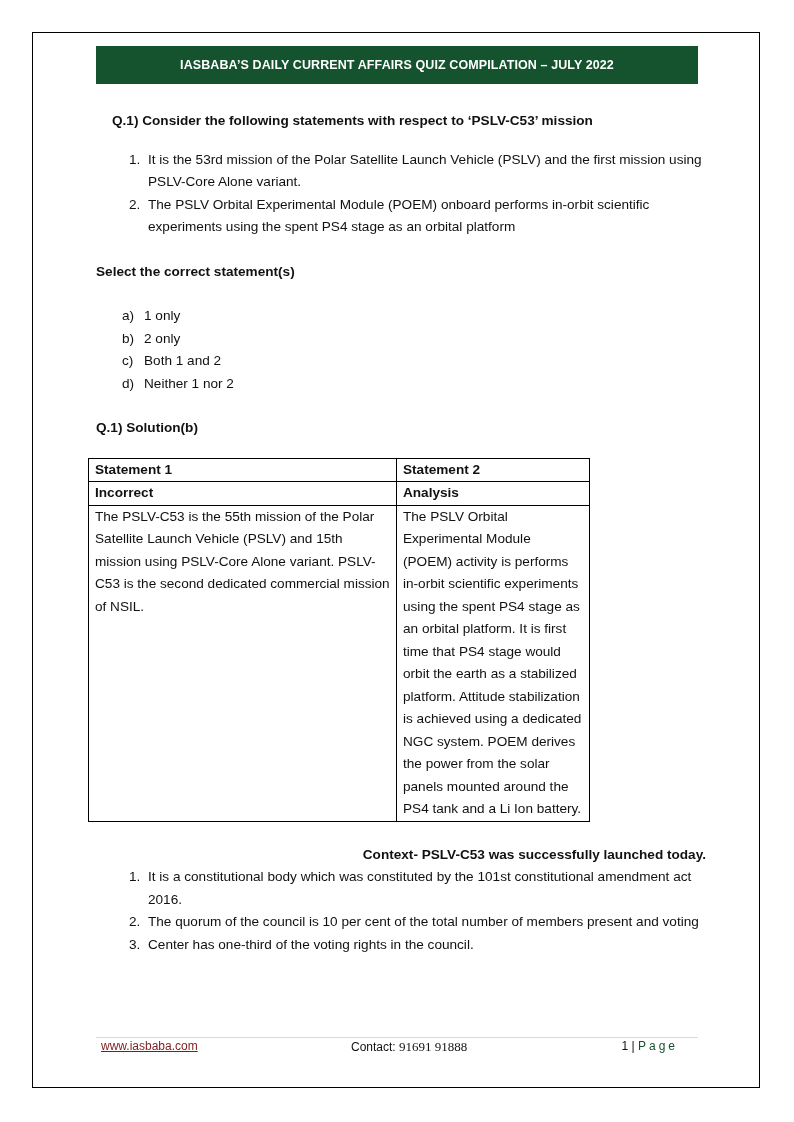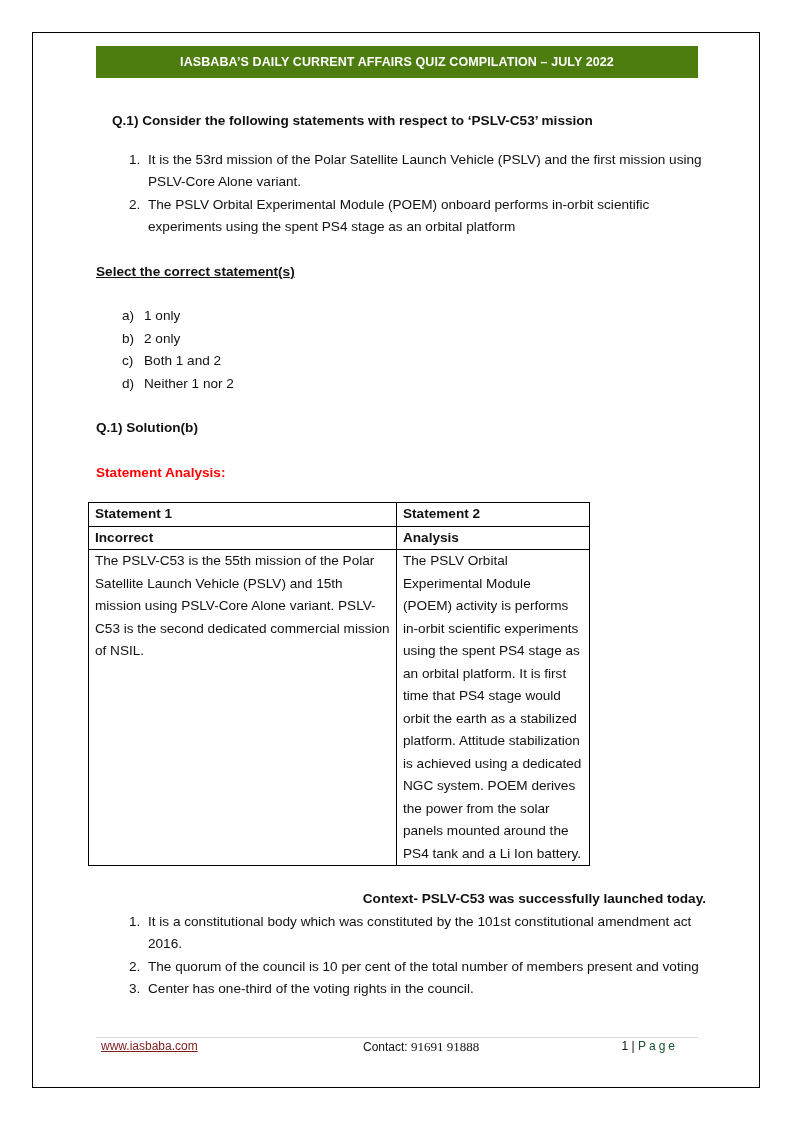--- a/index.html
+++ b/index.html
@@ -1,42 +1,42 @@
 <!DOCTYPE html>
 <html><head>
 <meta charset="utf-8">
 <style>
   html, body { margin: 0; padding: 0; background: #ffffff; }
   body { width: 794px; height: 1122px; position: relative; overflow: hidden;
          font-family: "Liberation Sans", "DejaVu Sans", sans-serif; color: #111; }
   .page-border { position: absolute; left: 32px; top: 32px; width: 728px; height: 1056px;
                  border: 1.5px solid #000; box-sizing: border-box; }
-  .header-bar { position: absolute; left: 96px; top: 46px; width: 602px; height: 32px;
-                background: #4d7c0f; color: #fff; font-weight: bold; font-size: 12.5px;
+  .header-bar { position: absolute; left: 96px; top: 46px; width: 602px; height: 38px;
+                background: #14532d; color: #fff; font-weight: bold; font-size: 12.5px;
                 display: flex; align-items: center; justify-content: center; letter-spacing: 0.1px; }
   .content { position: absolute; left: 96px; top: 94px; width: 610px; font-size: 13.6px; line-height: 22.5px; }
   .q-title { font-weight: bold; margin: 16px; }
   ol.stmts { margin: 0 0 0 0; padding-left: 48px; }
   ol.stmts li { padding-left: 4px; }
-  .select-label { font-weight: bold; margin-top: 22px; text-decoration: underline; }
+  .select-label { font-weight: bold; margin-top: 22px; }
   .options { margin-top: 22px; padding-left: 26px; list-style: none; margin-bottom: 0; }
   .options li { display: flex; }
   .opt-letter { width: 22px; display: inline-block; }
   .solution { font-weight: bold; margin-top: 22px; }
   .analysis { font-weight: bold; color: #ff0000; margin-top: 22px; }
   table.analysis-table { border-collapse: collapse; width: 502px; margin-left: -8px; margin-top: 18px; font-size: 13.6px; }
   table.analysis-table td { border: 1px solid #000; vertical-align: top; padding: 0 6px; line-height: 22.5px; }
   table.analysis-table td.c1 { width: 295px; }
   .th { font-weight: bold; }
   .context { font-weight: bold; margin-top: 22px; text-align: right; }
   .q2-title { font-weight: bold; margin-top: 44px; }
   .footer-line { position: absolute; left: 96px; top: 1037px; width: 602px; height: 1px; background: #d9d9d9; }
   .footer { position: absolute; left: 96px; top: 1039px; width: 602px; height: 18px; font-size: 12px; }
   .footer-link { position: absolute; left: 5px; color: #7f1d1d; text-decoration: underline; }
-  .footer-contact { position: absolute; left: 267px; font-family: "Liberation Sans", sans-serif; }
+  .footer-contact { position: absolute; left: 255px; font-family: "Liberation Sans", sans-serif; }
   .footer-contact .num { font-family: "Liberation Serif", serif; font-size: 13px; }
   .footer-page { position: absolute; right: 20px; }
   .footer-page .pg-word { color: #14532d; letter-spacing: 3px; }
 </style>
 </head>
 <body>
 
 <div class="page-border"></div>
 
 <div class="header-bar">
@@ -62,21 +62,20 @@
     <li>
         <span class="opt-letter">c)</span>
         <span>Both 1 and 2</span>
       </li>
     <li>
         <span class="opt-letter">d)</span>
         <span>Neither 1 nor 2</span>
       </li>
   </ul>
   <div class="solution">Q.1) Solution(b)</div>
-  <div class="analysis">Statement Analysis:</div>
   <table class="analysis-table">
     <tbody>
         <tr>
       <td class="c1 th">Statement 1</td>
       <td class="th">Statement 2</td>
     </tr>
     <tr>
       <td class="c1 th">Incorrect</td>
       <td class="th">Analysis</td>
     </tr>

